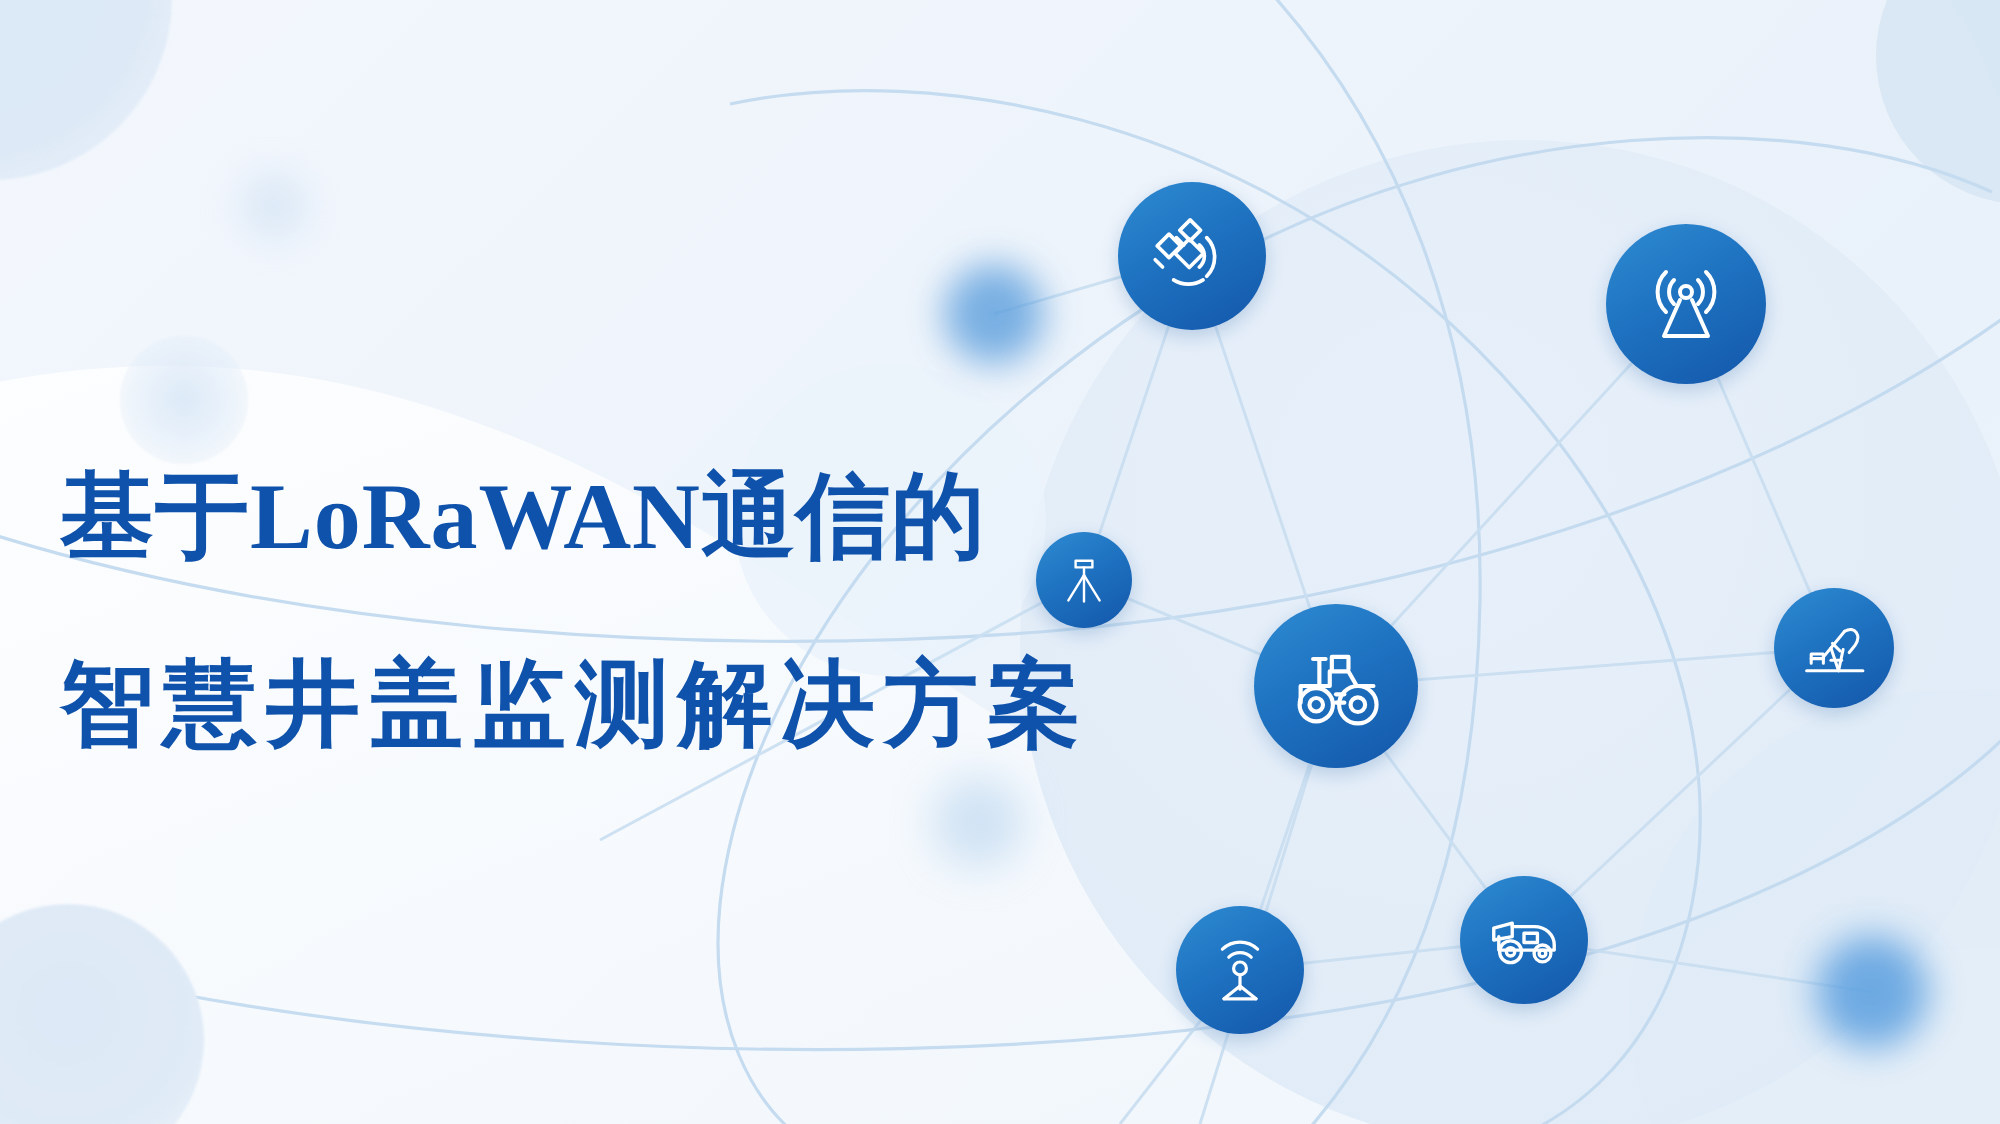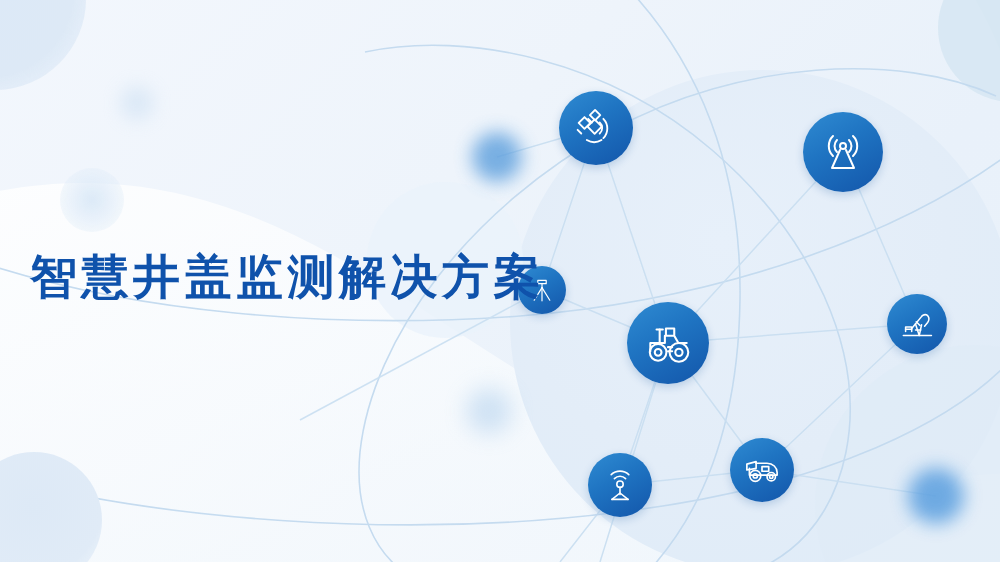--- a/index.html
+++ b/index.html
@@ -72,21 +72,21 @@
   }
   .title-line-1 {
     font-size: 47px;
     line-height: 62px;
     letter-spacing: 0.5px;
   }
   .title-line-2 {
     font-size: 47px;
     line-height: 62px;
     letter-spacing: 4.5px;
-    margin-top: 18px;
+    margin-top: 32px;
   }
 
   
   .node {
     position: absolute;
     border-radius: 50%;
     z-index: 30;
     box-shadow: 0 3px 9px rgba(23,86,160,0.22);
     display: flex;
     align-items: center;
@@ -168,20 +168,21 @@
     <div class="soft-blob blob-bl"></div>
     <div class="soft-blob blob-small-top"></div>
 
     <div class="dot dot-a"></div>
     <div class="dot dot-b"></div>
     <div class="dot dot-c"></div>
     <div class="dot dot-d"></div>
   </div>
 
   <div class="title-block">
+    <div class="title-line title-line-1">基于LoRaWAN通信的</div>
     <div class="title-line title-line-2">智慧井盖监测解决方案</div>
   </div>
 
   <div class="node" style="left:559px; top:91px; width:74px; height:74px;">
     <svg width="46" height="46" viewBox="0 0 100 100">
       <g class="glyph">
         <rect x="16" y="30" width="18" height="18" transform="rotate(-45 25 39)"></rect>
         <rect x="40" y="14" width="16" height="16" transform="rotate(-45 48 22)"></rect>
         <rect x="36" y="36" width="22" height="22" transform="rotate(-45 47 47)"></rect>
         <line x1="33" y1="30" x2="41" y2="38"></line>

